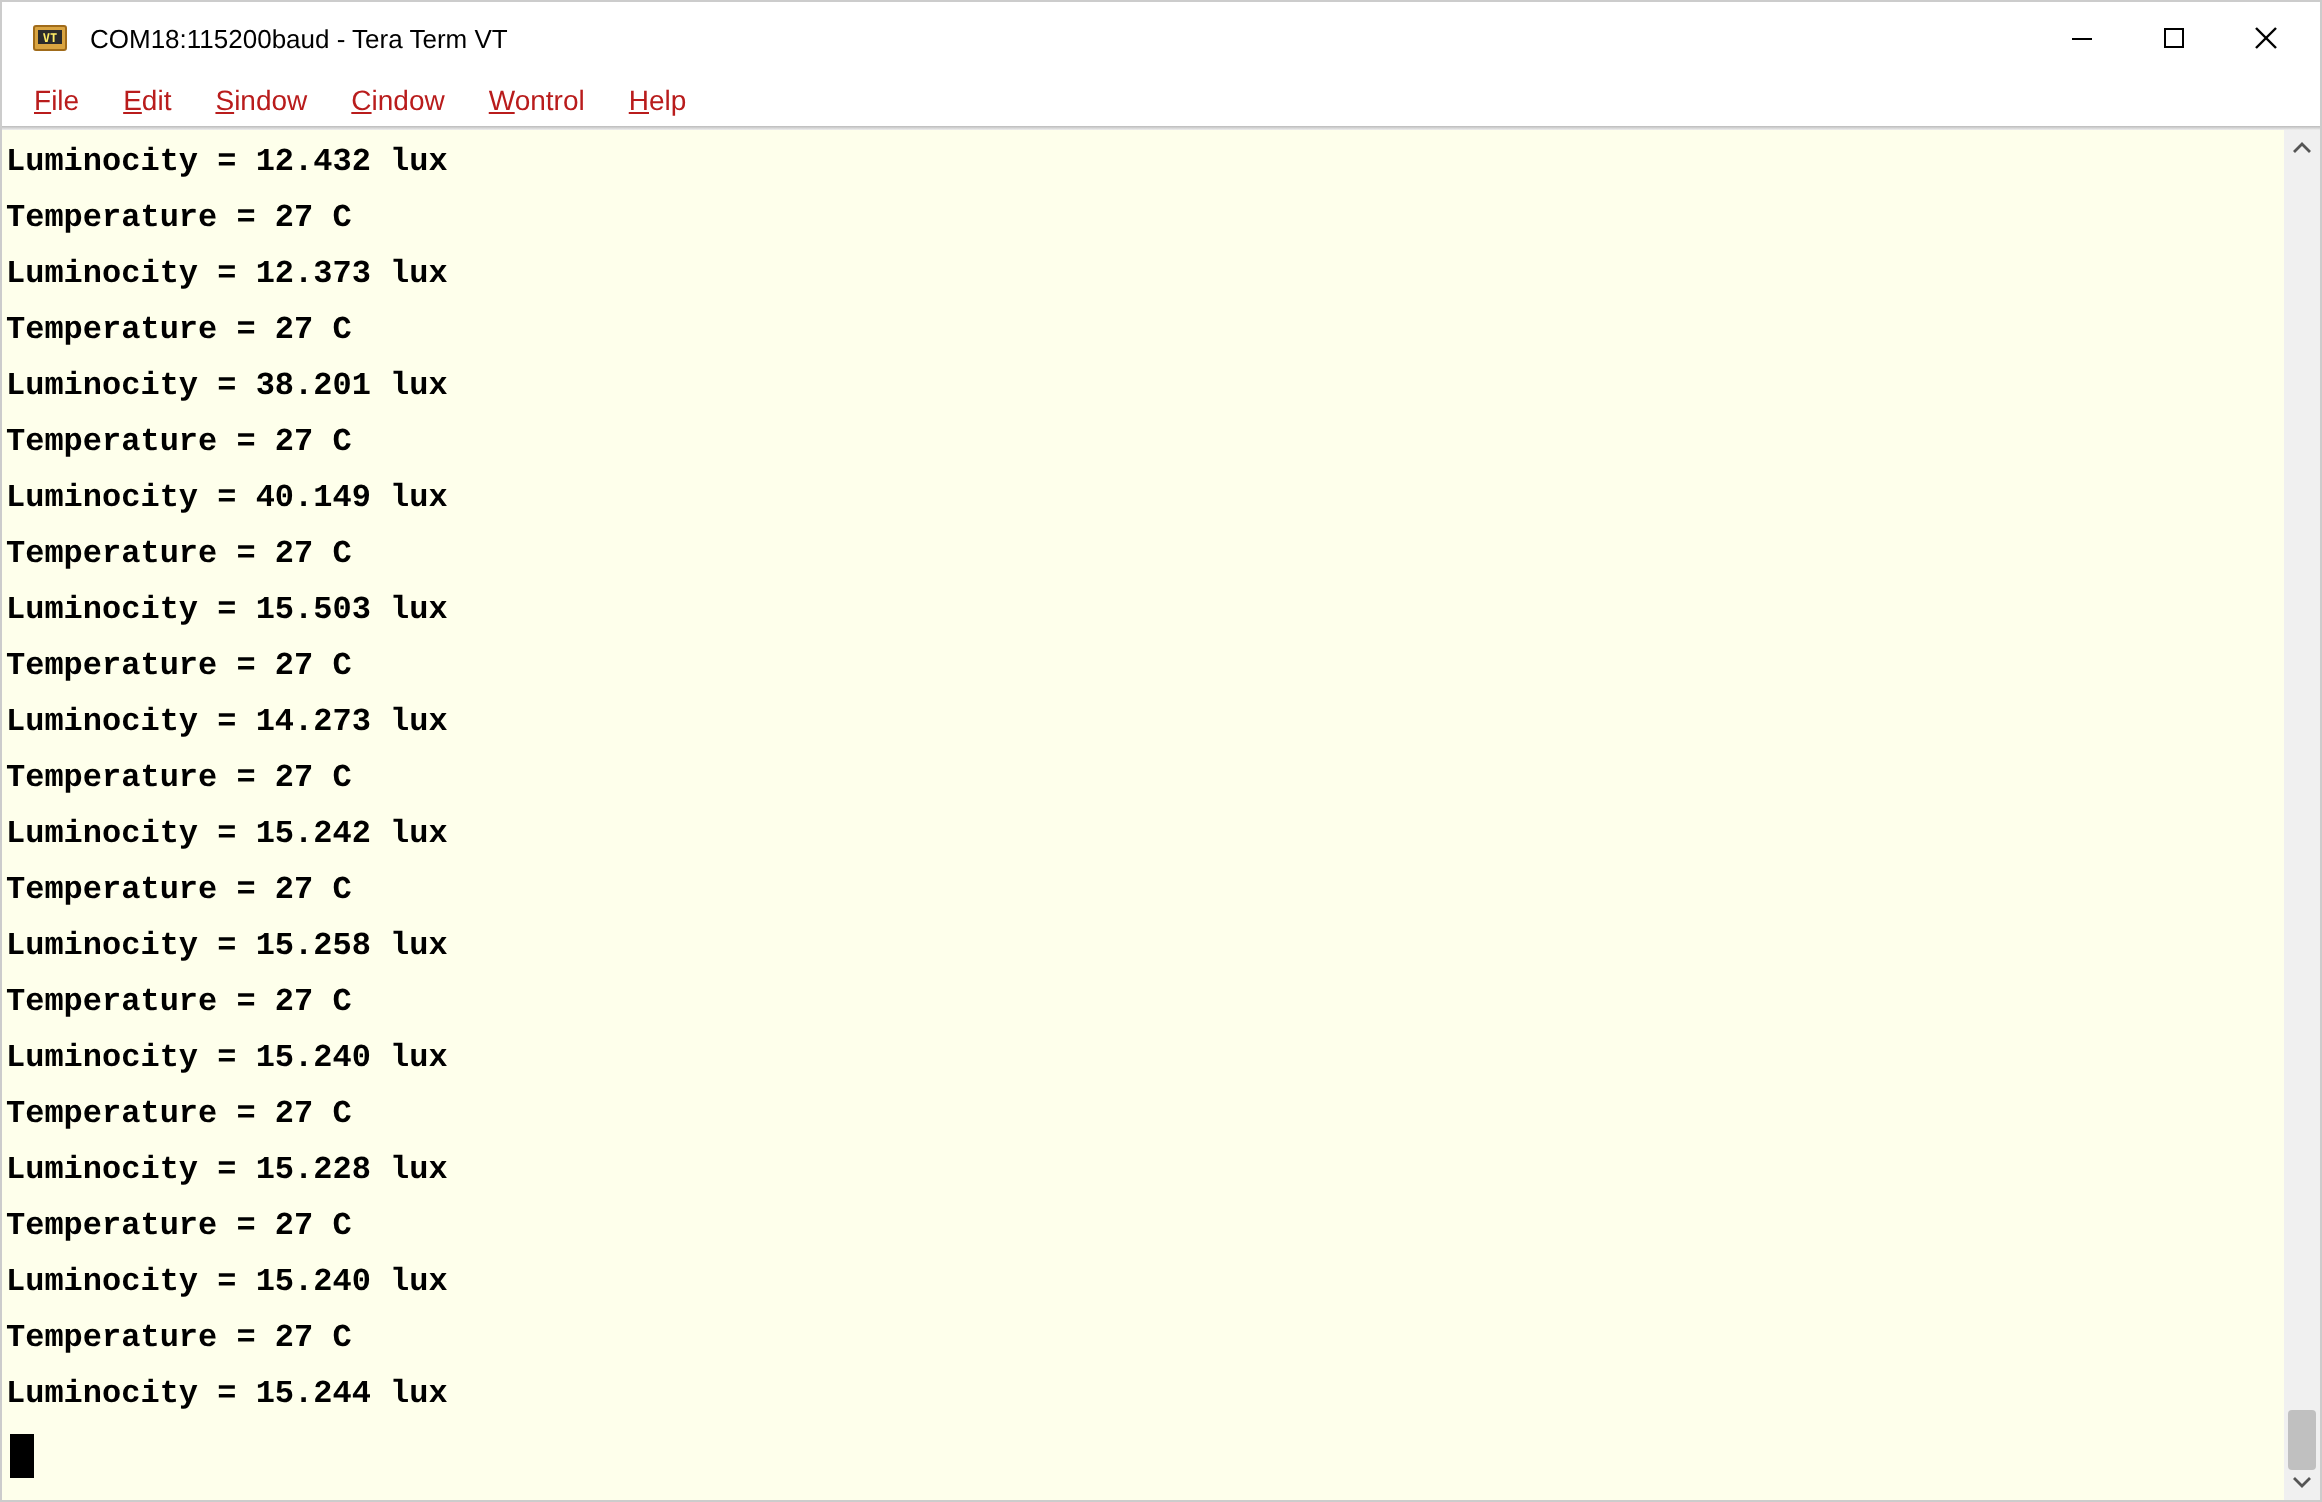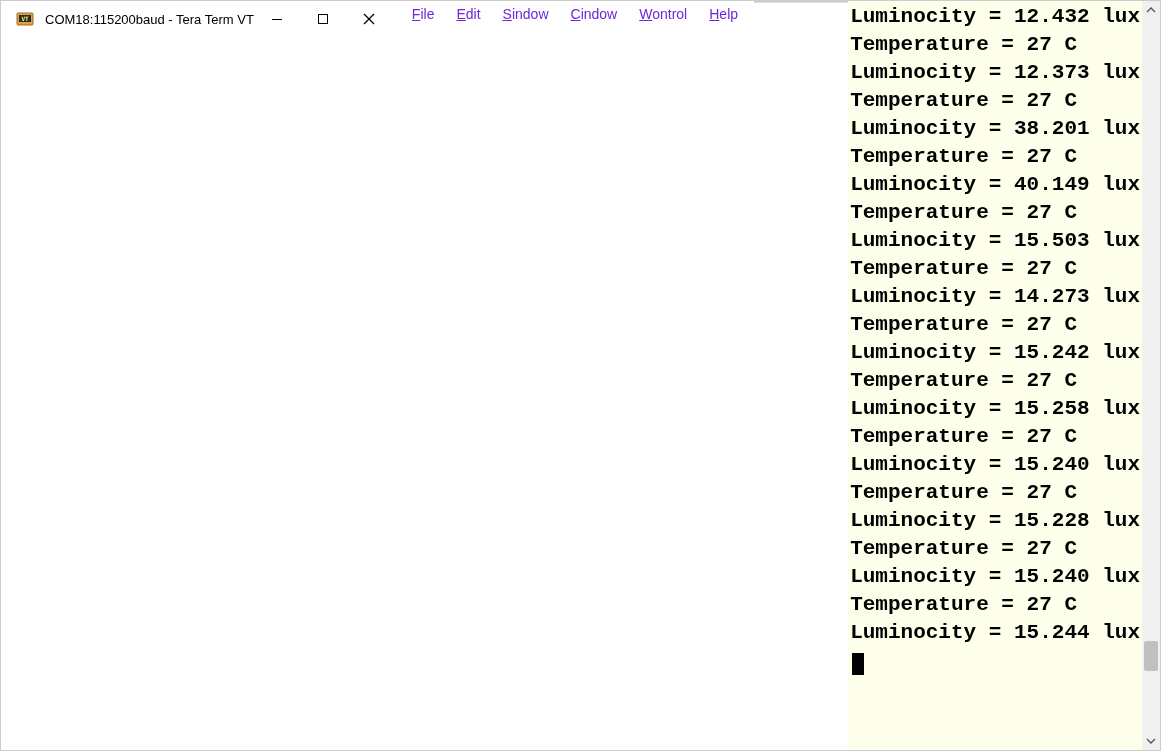--- a/index.html
+++ b/index.html
@@ -7,21 +7,21 @@
       font-family: "Segoe UI", Tahoma, sans-serif;
       width: 1161px;
       height: 751px;
       background: #ffffff;
       overflow: hidden;
     }
     .window {
       width: 100%;
       height: 100%;
       display: flex;
-      flex-direction: row;
+      flex-direction: column;
       border: 1px solid #ccc;
       justify-content: center;
     }
     .titlebar {
       height: 36px;
       background: #ffffff;
       display: flex;
       align-items: center;
       padding: 0 4px;
     }
@@ -56,21 +56,21 @@
       height: 12px;
     }
     .menubar {
       height: 26px;
       background: #ffffff;
       display: flex;
       align-items: center;
       padding: 0 6px;
       gap: 2px;
       font-size: 14px;
-      color: #6d28d9;
+      color: #b91c1c;
     }
     .menu-item {
       padding: 2px 10px;
       cursor: default;
     }
     .menu-item .accel { text-decoration: underline; }
     .divider {
       height: 2px;
       background: linear-gradient(#bbb, #eee);
       width: 100%;
@@ -78,21 +78,21 @@
     .terminal-wrap {
       flex: 1;
       display: flex;
       min-height: 0;
     }
     .terminal {
       flex: 1;
       background: #feffeb;
       padding: 2px 0 2px 0;
       font-family: "Consolas", "Courier New", monospace;
-      font-size: 21px;
+      font-size: 16px;
       font-weight: bold;
       line-height: 28px;
       color: #000;
       white-space: pre;
       overflow: hidden;
     }
     .terminal-line { padding: 0 2px; }
     .cursor-block {
       display: inline-block;
       width: 12px;

